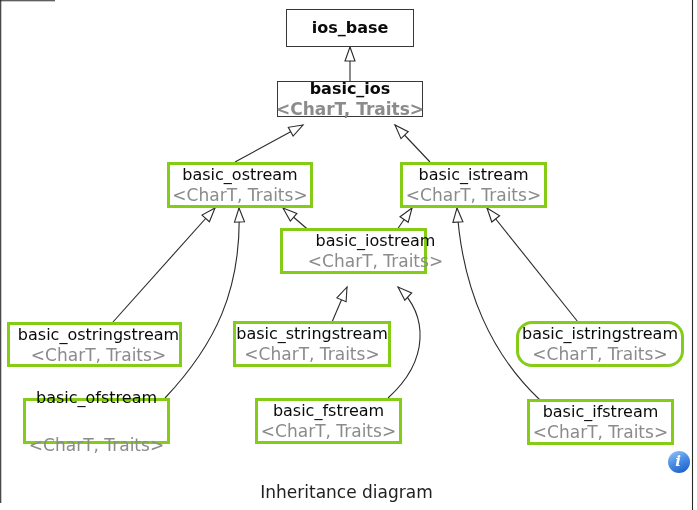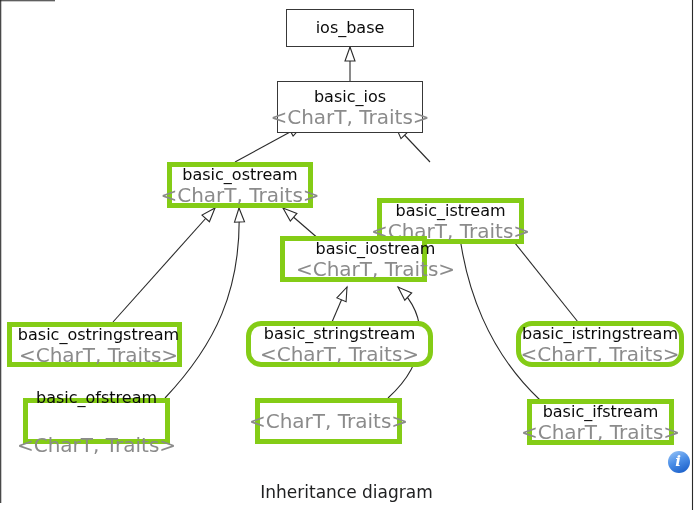--- a/index.html
+++ b/index.html
@@ -6,27 +6,27 @@
   .page {
     position:relative; width:697px; height:510px; background:#ffffff;
     font-family:"DejaVu Sans", sans-serif; overflow:hidden;
   }
   .edges { position:absolute; left:0; top:0; width:697px; height:510px; }
   .edges line, .edges path.edge { stroke:#2a2a2a; stroke-width:1.1; fill:none; }
   .edges polygon { fill:#ffffff; stroke:#2a2a2a; stroke-width:1.1; }
   .frame { stroke:#b3b3b3; stroke-width:1.4; }
   .node {
     position:absolute; box-sizing:border-box; background:#ffffff;
-    border:5px solid #84cc16; display:flex; flex-direction:column;
+    border:3px solid #84cc16; display:flex; flex-direction:column;
     align-items:center; justify-content:center; line-height:20px;
     text-align:center; white-space:nowrap;
   }
-  .node.thick { border-width:1.6px; border-color:#383838; }
+  .node.thick { border-width:1.6px; border-color:#383838;font-weight:bold; }
   .node .cls { font-size:16px; color:#0a0a0a; }
-  .node .tpl { font-size:20px; color:#8b8b8b; }
+  .node .tpl { font-size:17px; color:#8b8b8b; }
   .caption {
     position:absolute; left:0; top:482px; width:693px; text-align:center;
     font-size:17px; color:#202122;
   }
   .info-btn {
     position:absolute; left:668px; top:451px; width:22px; height:22px;
     border-radius:50%; cursor:pointer;
     background:linear-gradient(155deg, #9cc7f7 0%, #4d90e8 45%, #1257c4 100%);
     display:flex; align-items:center; justify-content:center;
   }
@@ -89,61 +89,62 @@
     <g>
       <path class="edge" d="M540,400 C492,355 462,290 457,208"></path>
       <polygon points="457,208 452.9,222.3 462.9,221.7"></polygon>
     </g>
   </svg>
 
   <div class="node thick" style="left:286px; top:9px; width:128px; height:38px;">
     <span class="cls">ios_base</span>
   </div>
 
-  <div class="node thick" style="left:277px; top:81px; width:146px; height:52px;">
+  <div class="node thick" style="left:277px; top:81px; width:146px; height:36px;">
     <span class="cls">basic_ios</span>
     <span class="tpl">&lt;CharT, Traits&gt;</span>
   </div>
 
   <div class="node" style="left:167px; top:162px; width:146px; height:46px;">
     <span class="cls">basic_ostream</span>
     <span class="tpl">&lt;CharT, Traits&gt;</span>
   </div>
 
-  <div class="node" style="left:377px; top:162px; width:147px; height:46px;margin-top:36px;">
+  <div class="node" style="left:400px; top:162px; width:147px; height:46px;">
     <span class="cls">basic_istream</span>
     <span class="tpl">&lt;CharT, Traits&gt;</span>
   </div>
 
-  <div class="node" style="left:280px; top:236px; width:147px; height:46px;padding-left:44px;">
+  <div class="node" style="left:280px; top:228px; width:147px; height:46px;padding-left:44px;">
     <span class="cls">basic_iostream</span>
     <span class="tpl">&lt;CharT, Traits&gt;</span>
   </div>
 
   <div class="node" style="left:7px; top:322px; width:175px; height:45px;padding-left:8px;">
     <span class="cls">basic_ostringstream</span>
     <span class="tpl">&lt;CharT, Traits&gt;</span>
   </div>
 
-  <div class="node" style="left:246px; top:321px; width:187px; height:46px;border-radius:15px;">
+  <div class="node" style="left:233px; top:321px; width:158px; height:46px;">
     <span class="cls">basic_stringstream</span>
     <span class="tpl">&lt;CharT, Traits&gt;</span>
   </div>
 
   <div class="node" style="left:516px; top:321px; width:168px; height:46px;border-radius:16px;">
     <span class="cls">basic_istringstream</span>
     <span class="tpl">&lt;CharT, Traits&gt;</span>
   </div>
 
   <div class="node" style="left:23px; top:398px; width:147px; height:46px;gap:27px;">
     <span class="cls">basic_ofstream</span>
     <span class="tpl">&lt;CharT, Traits&gt;</span>
   </div>
 
   <div class="node" style="left:255px; top:398px; width:147px; height:46px;">
+    <span class="cls">basic_fstream</span>
     <span class="tpl">&lt;CharT, Traits&gt;</span>
   </div>
 
   <div class="node" style="left:527px; top:399px; width:147px; height:46px;justify-content:center;">
     <span class="cls">basic_ifstream</span>
     <span class="tpl">&lt;CharT, Traits&gt;</span>
   </div>
 
   <div class="caption">Inheritance diagram</div>
 

